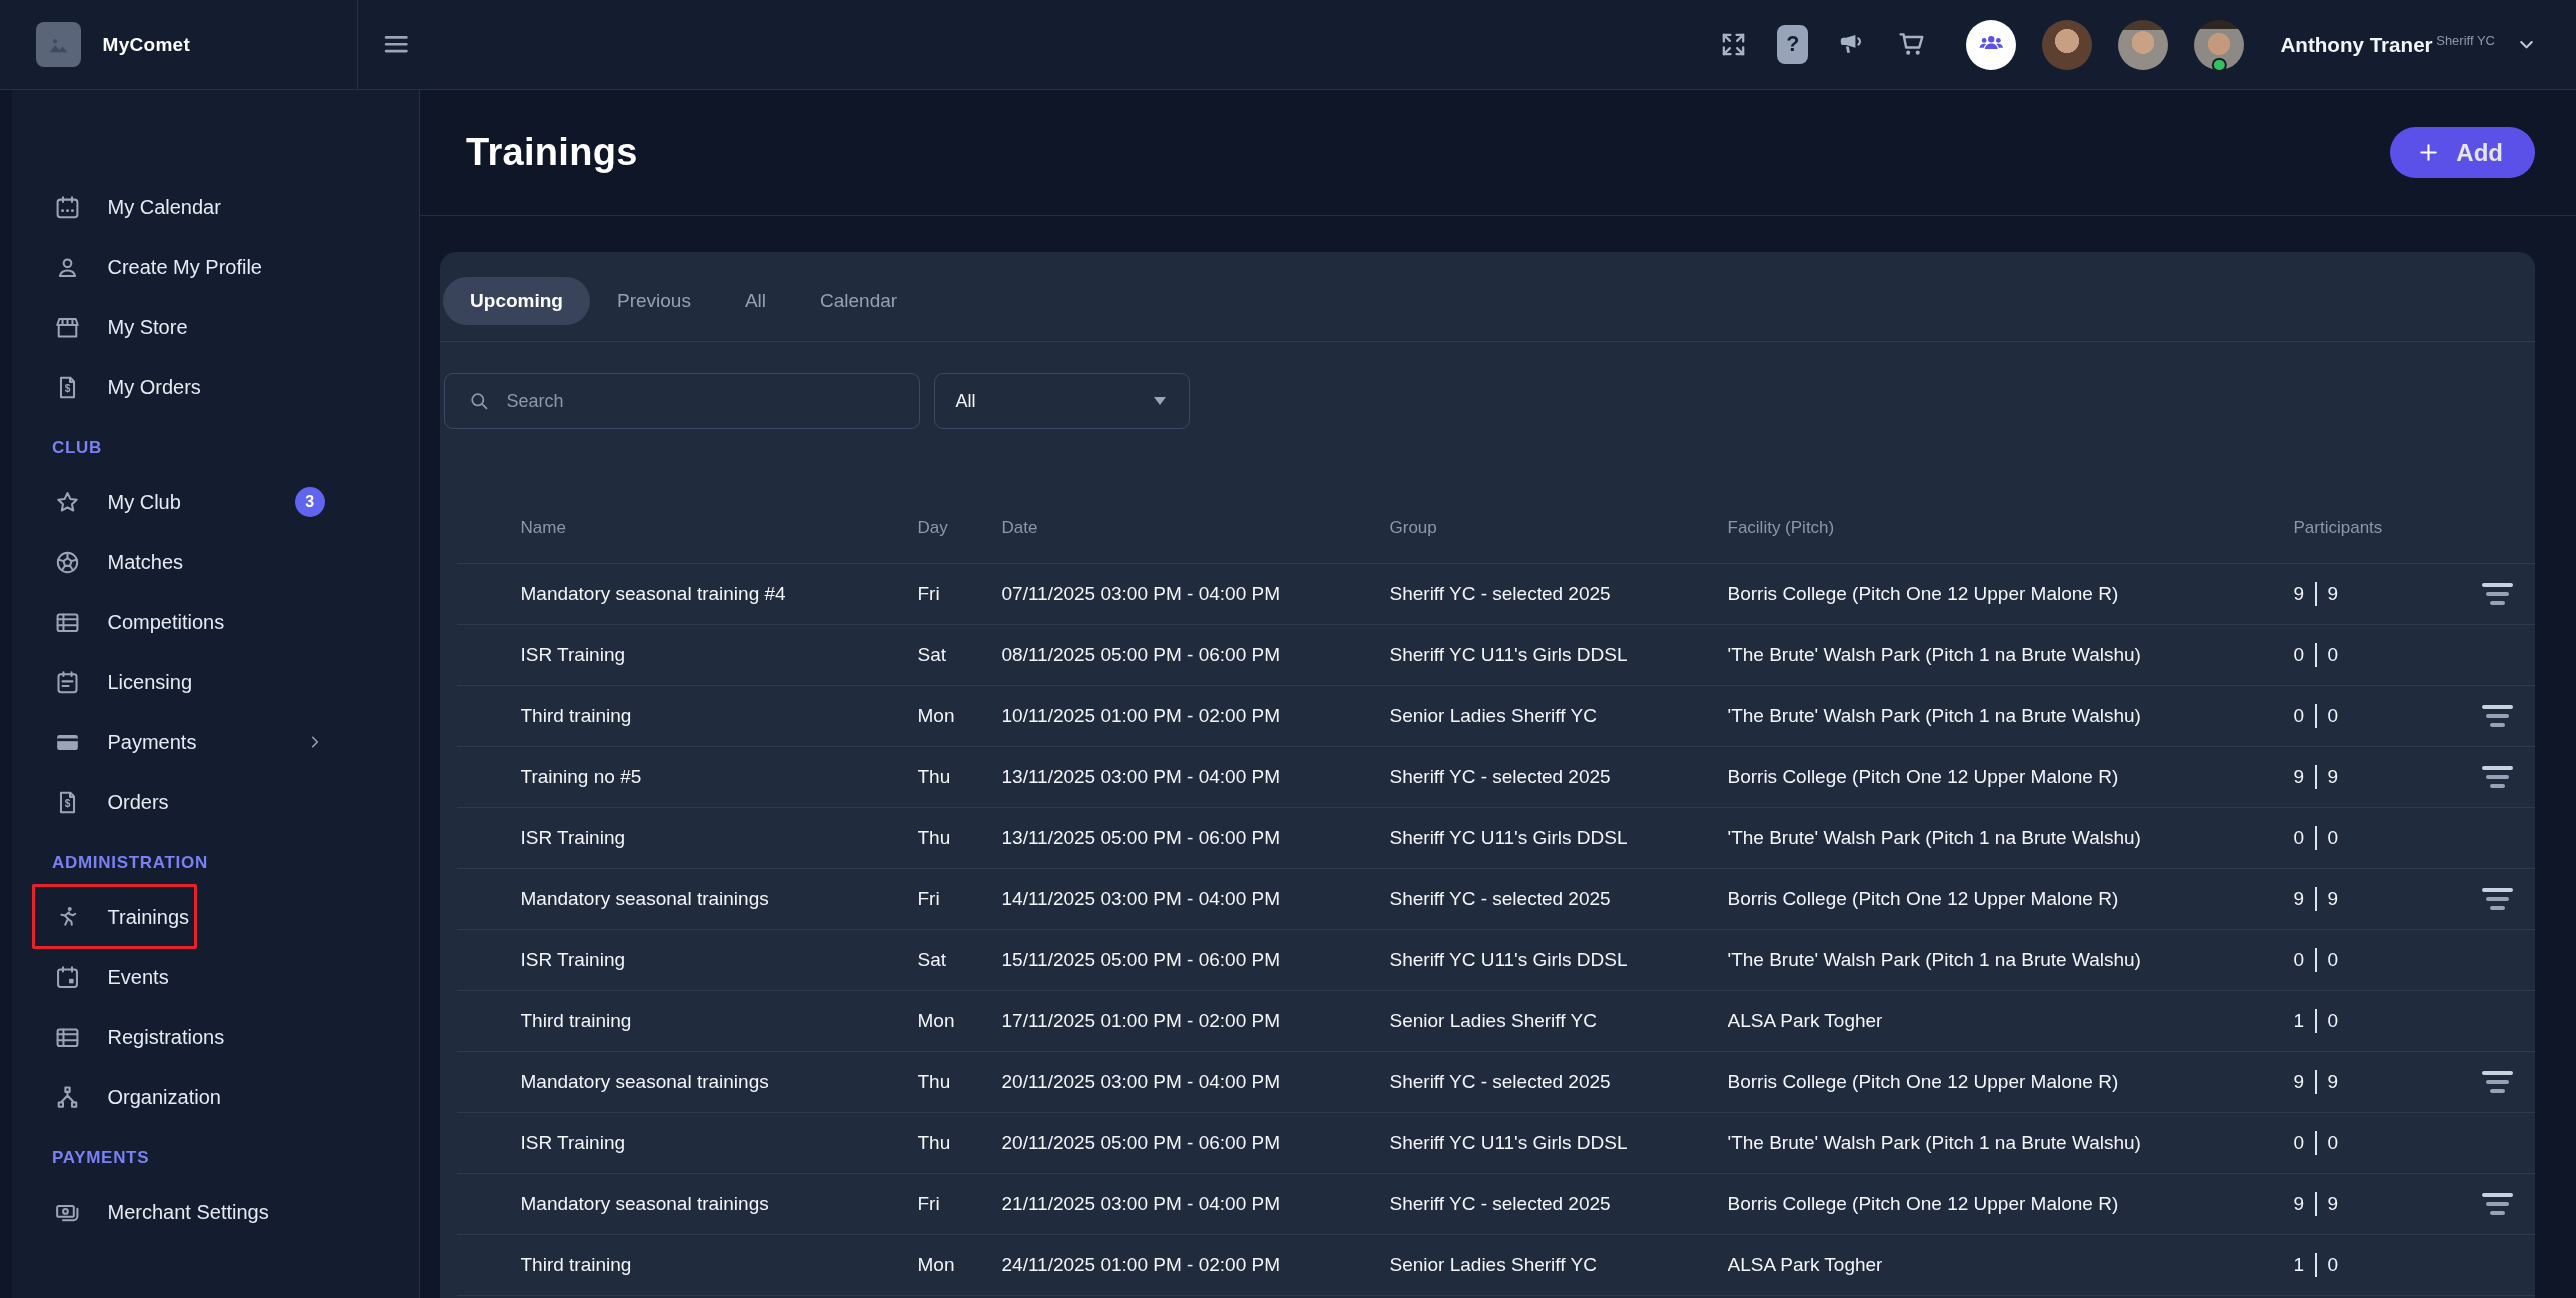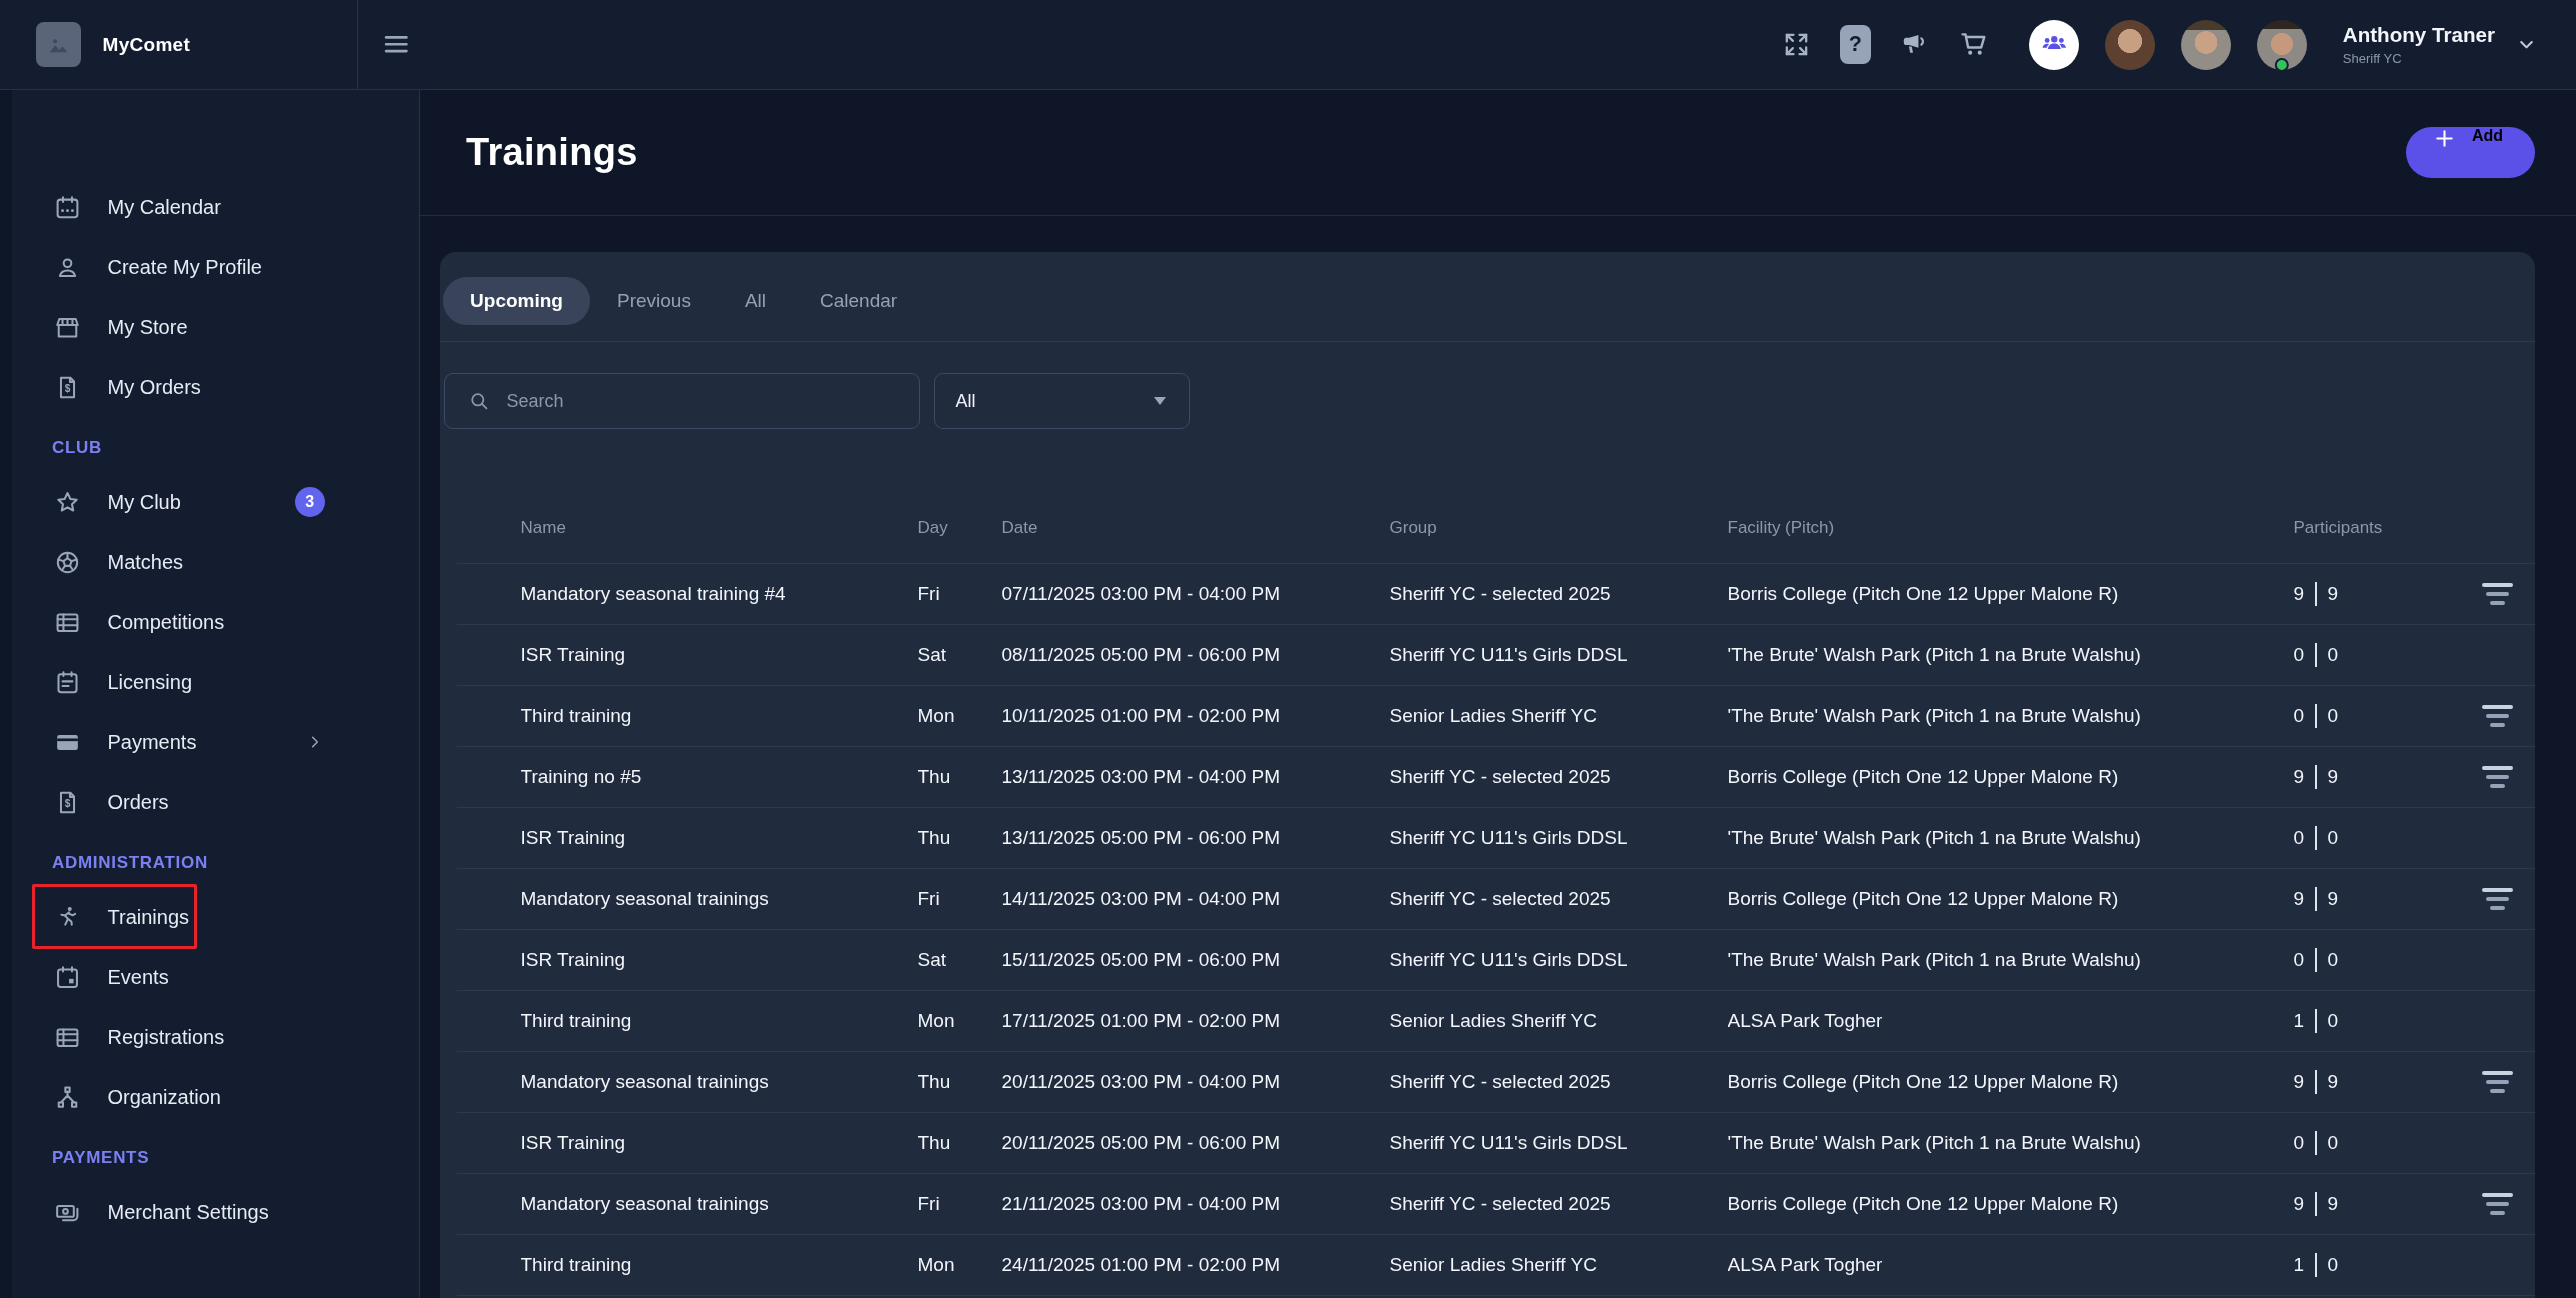--- a/index.html
+++ b/index.html
@@ -27,21 +27,21 @@
   .help-box{width:31px;height:39px;border-radius:8px;background:#97a3b8;color:#141d30;
     font-size:21.5px;font-weight:700;display:flex;align-items:center;justify-content:center;}
   .avatar-row{display:flex;align-items:center;margin-left:39px;gap:26px;}
   .avatar{width:50px;height:50px;border-radius:50%;position:relative;flex:0 0 auto;cursor:pointer;}
   .avatar.group{background:#fff;display:flex;align-items:center;justify-content:center;color:var(--indigo);}
   .av1{background:radial-gradient(circle at 50% 42%,#c79f83 0 31%,#5d4030 32% 100%);}
   .av2{background:linear-gradient(180deg,#4a3a2c 0 20%,rgba(0,0,0,0) 21%),radial-gradient(circle at 50% 45%,#c9a184 0 30%,#928d87 31% 100%);}
   .av3{background:linear-gradient(180deg,#2e2620 0 18%,rgba(0,0,0,0) 19%),radial-gradient(circle at 50% 48%,#c59a7c 0 30%,#8d8a86 31% 100%);}
   .online-dot{position:absolute;bottom:-2.7px;left:50%;transform:translateX(-50%);
     width:14.4px;height:14.4px;border-radius:50%;background:#35c25e;border:2.7px solid var(--panel);}
-  .user-block{margin-left:36px;display:flex;flex-direction:column;gap:3.6px;cursor:pointer;}
+  .user-block{margin-left:36px;display:flex;flex-direction:row;gap:3.6px;cursor:pointer;}
   .user-name{font-size:20.6px;font-weight:700;color:#f2f5fa;white-space:nowrap;}
   .user-org{font-size:13px;color:var(--muted);}
   .user-caret{margin-left:20px;color:#c2cbda;cursor:pointer;}
 
   
   .sidebar{position:absolute;top:90px;left:12px;bottom:0;width:408px;background:var(--panel);
     border-right:0.9px solid var(--line);padding-top:87px;overflow:hidden;z-index:4;}
   .side-item{height:60px;display:flex;align-items:center;padding:0 94px 0 40px;gap:25px;
     position:relative;cursor:pointer;}
   .side-item .icn{width:30.5px;height:27px;color:var(--icon);display:flex;align-items:center;justify-content:center;flex:0 0 auto;}
@@ -53,22 +53,22 @@
   .chev{margin-left:auto;color:var(--icon);width:20px!important;height:20px!important;}
   .red-box{position:absolute;left:20px;top:-2.7px;width:165px;height:65px;
     border:3.6px solid var(--red);border-radius:1.8px;pointer-events:none;}
 
   
   .main{position:absolute;top:90px;left:409px;right:0;bottom:0;background:var(--bg);}
   .page-head{height:126px;display:flex;align-items:center;padding-left:57px;
     border-bottom:0.9px solid #222d44;position:relative;}
   .page-title{font-size:38px;font-weight:800;letter-spacing:0.3px;color:#fff;}
   .add-btn{position:absolute;top:37px;right:41px;height:51px;padding:0 32px 0 27px;border-radius:26px;
-    background:var(--indigo);border:none;color:#000000;font-size:16px;font-weight:600;
-    display:flex;align-items:flex-start;gap:16px;cursor:pointer;font-family:inherit;}
+    background:var(--indigo);border:none;color:#e5e5e5;font-size:24px;font-weight:600;
+    display:flex;align-items:center;gap:16px;cursor:pointer;font-family:inherit;}
 
   .card{position:absolute;top:162px;left:30.5px;width:2095px;height:1095px;
     background:var(--card);border-radius:16px;}
   .tabs{position:absolute;top:25px;left:3.6px;display:flex;align-items:center;}
   .tab{height:48px;display:flex;align-items:center;padding:0 27px;border-radius:24px;
     font-size:19px;font-weight:400;color:#96a0b4;cursor:pointer;white-space:nowrap;}
   .tab.active{background:#39445b;color:#fff;font-weight:600;}
   .card-divider{position:absolute;top:89px;left:0;right:0;height:0.9px;background:var(--line2);}
 
   .toolbar{position:absolute;top:121px;left:4.5px;display:flex;gap:14.4px;}

